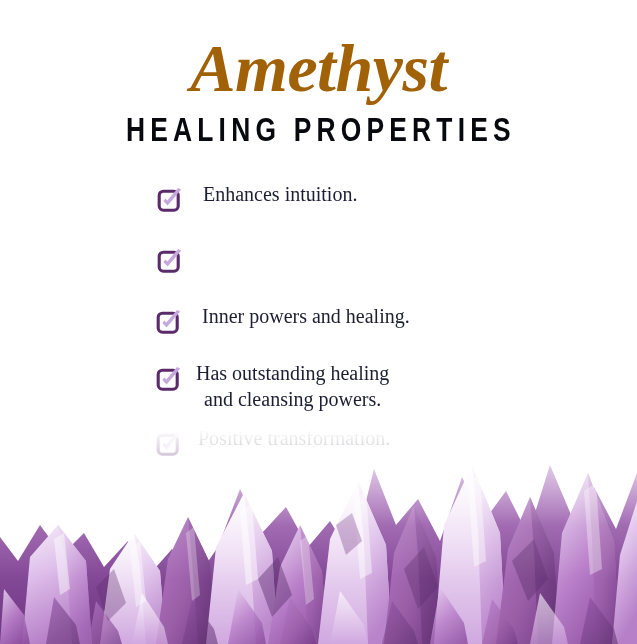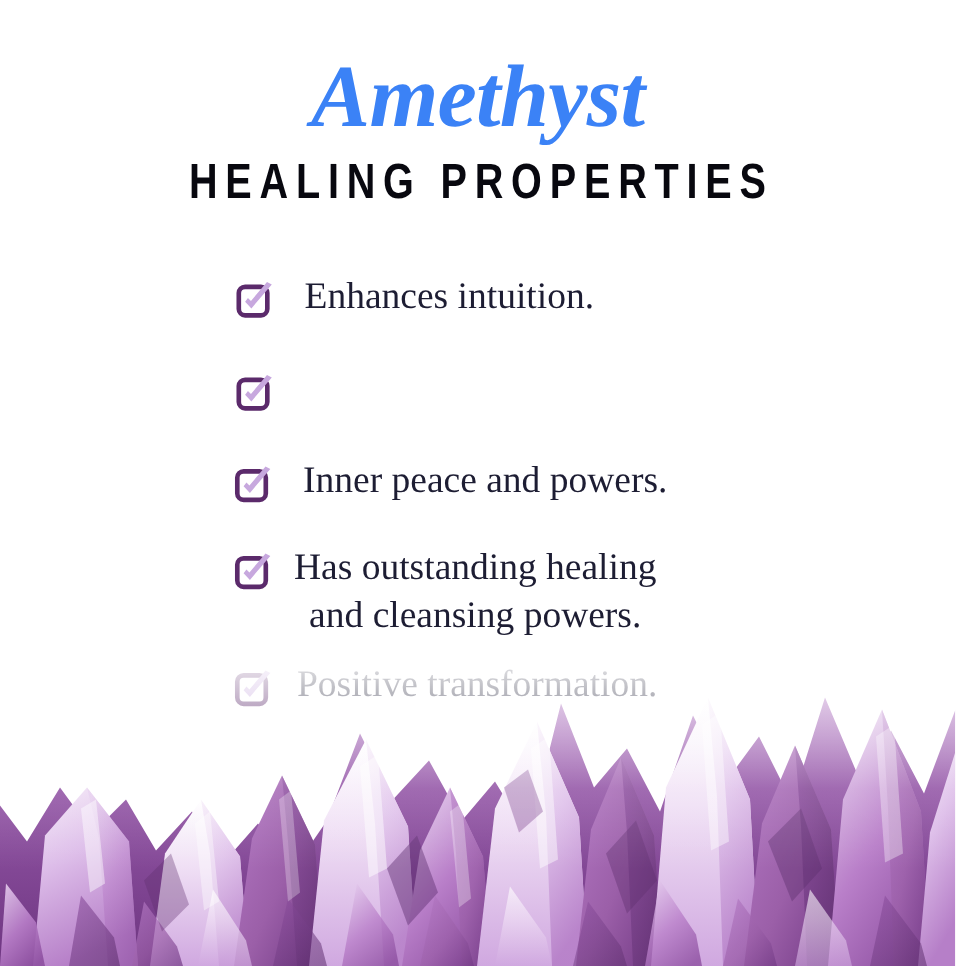--- a/index.html
+++ b/index.html
@@ -23,24 +23,24 @@
     top: 0;
     left: 0;
     width: 637px;
     text-align: center;
     padding-top: 34px;
   }
   .title {
     font-family: "Liberation Serif", serif;
     font-weight: bold;
     font-style: italic;
-    font-size: 59px;
+    font-size: 68px;
     line-height: 1.02;
     letter-spacing: -0.5px;
-    color: #3b82f6;
+    color: #a16207;
     margin: 0;
     padding: 0;
   }
   .subtitle {
     font-family: "Liberation Sans", sans-serif;
     font-weight: bold;
     font-size: 33px;
     line-height: 1;
     letter-spacing: 6.5px;
     color: #08080f;
@@ -77,21 +77,21 @@
     position: relative;
     width: 26px;
     height: 26px;
     flex: 0 0 26px;
     margin-top: 5px;
   }
   .checkbox svg { display: block; }
 
   .item-text {
     font-family: "Liberation Serif", serif;
-    font-size: 25px;
+    font-size: 20px;
     line-height: 1.28;
     color: #1d1d33;
     white-space: pre-line;
   }
   .item-1 .item-text { margin-left: 20px; }
   .item-2 .item-text { margin-left: 22px; }
   .item-3 .item-text { margin-left: 20px; }
   .item-4 .item-text { margin-left: 14px; text-align: center; }
   .item-5 .item-text { margin-left: 16px; }
 
@@ -137,21 +137,21 @@
       </span>
     </li>
 
     <li class="item item-3">
       <span class="checkbox">
         <svg width="26" height="26" viewBox="0 0 26 26" aria-hidden="true">
           <rect x="2.2" y="4.2" width="19" height="19" rx="4.2" ry="4.2" fill="none" stroke="#5b2a6b" stroke-width="3.1"></rect>
           <path d="M6.4 14.1 L10.6 18.6 L24.2 2.6 L21.0 1.0 L10.3 13.6 L8.3 11.6 Z" fill="#c7a8de"></path>
         </svg>
       </span>
-      <span class="item-text">Inner peace and powers.</span>
+      <span class="item-text">Inner powers and healing.</span>
     </li>
 
     <li class="item item-4">
       <span class="checkbox">
         <svg width="26" height="26" viewBox="0 0 26 26" aria-hidden="true">
           <rect x="2.2" y="4.2" width="19" height="19" rx="4.2" ry="4.2" fill="none" stroke="#5b2a6b" stroke-width="3.1"></rect>
           <path d="M6.4 14.1 L10.6 18.6 L24.2 2.6 L21.0 1.0 L10.3 13.6 L8.3 11.6 Z" fill="#c7a8de"></path>
         </svg>
       </span>
       <span class="item-text">Has outstanding healing

